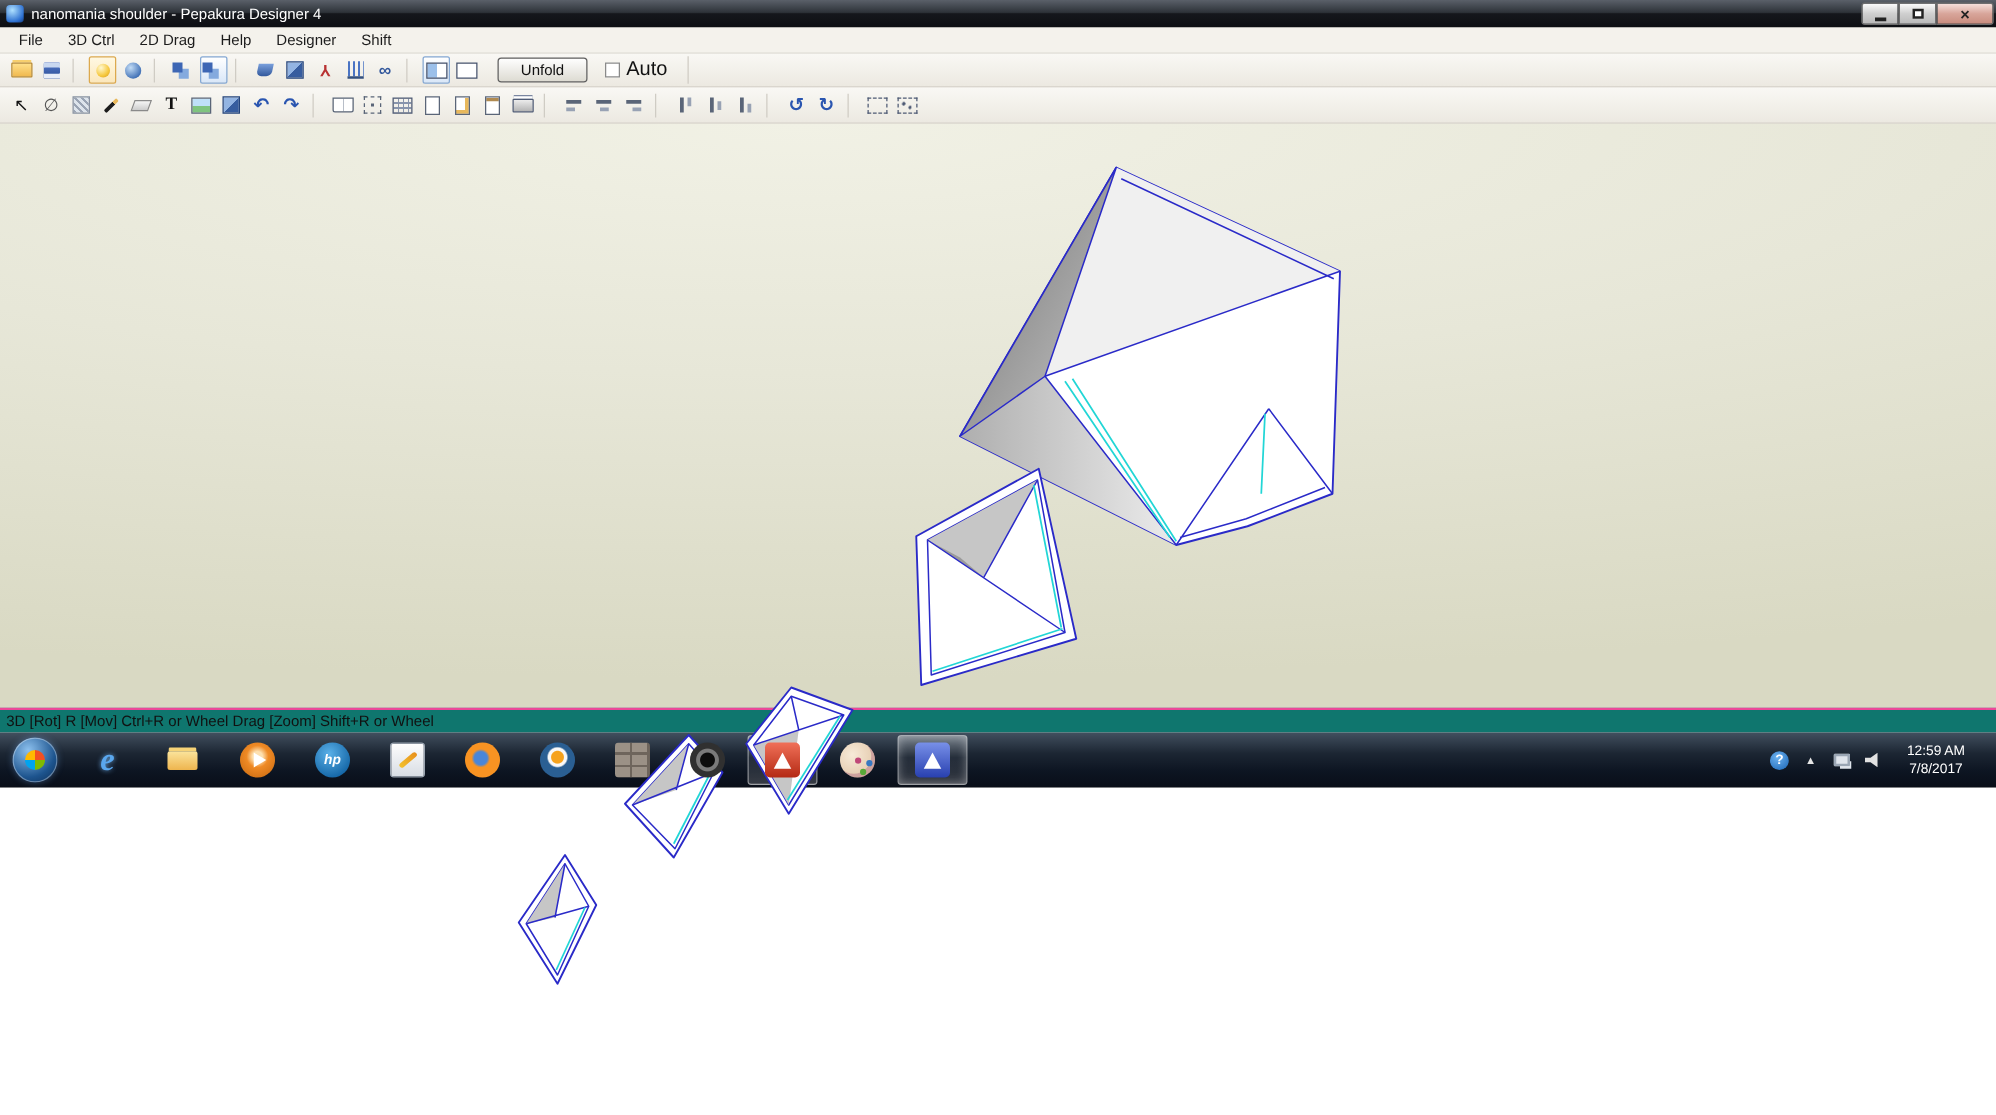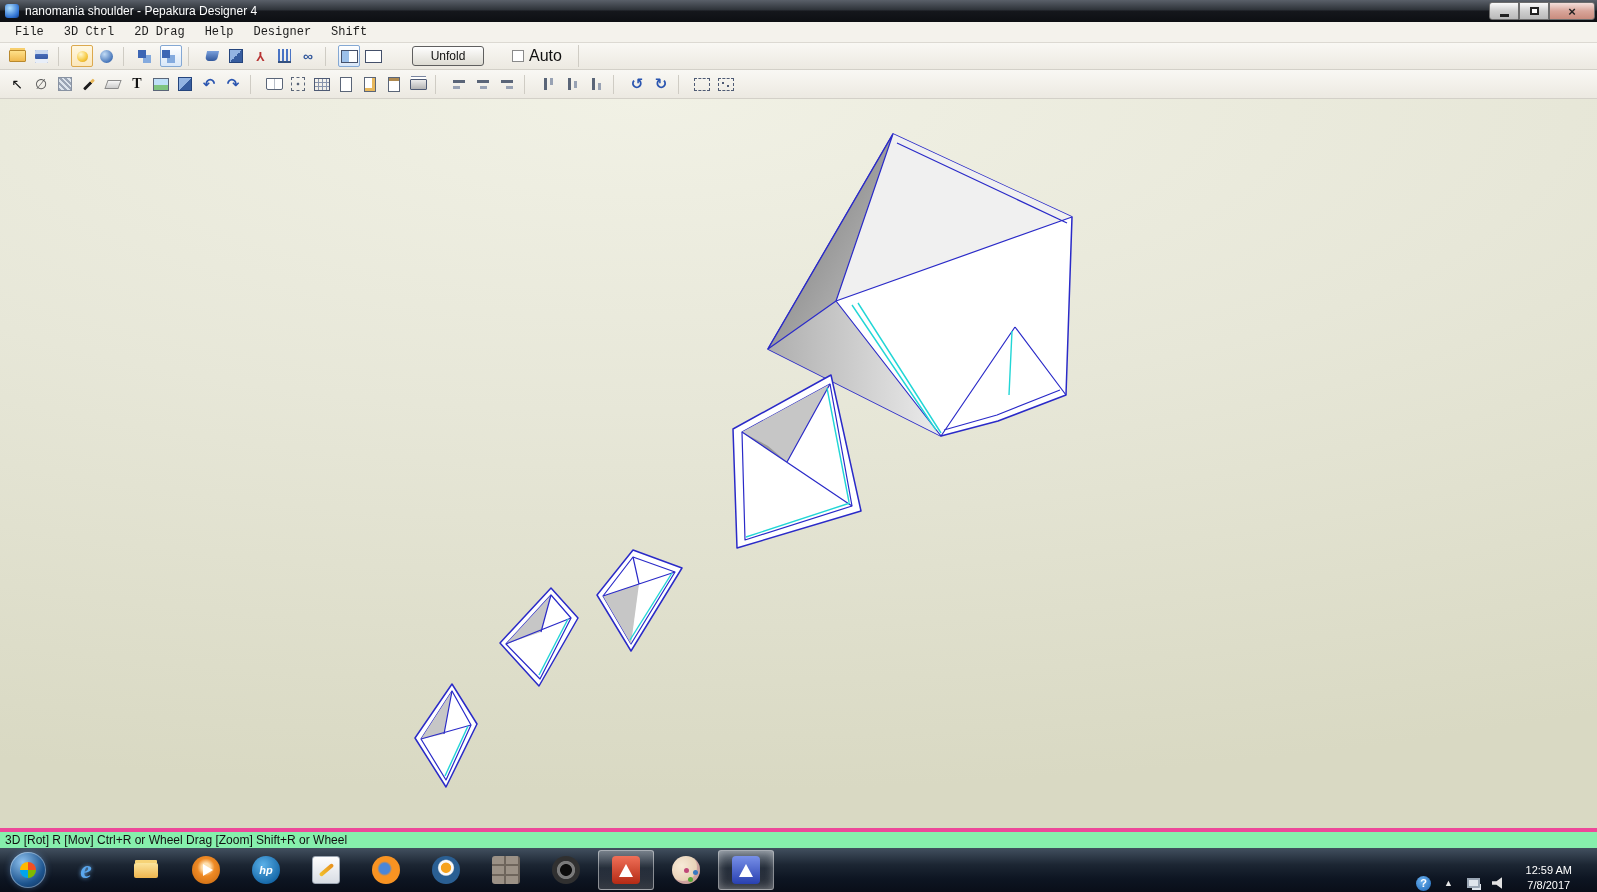--- a/index.html
+++ b/index.html
@@ -1,44 +1,44 @@
 <!DOCTYPE html>
 <html><head>
 <meta charset="utf-8">
 <style>
   * { box-sizing: border-box; margin: 0; padding: 0; }
   html,body { width:1597px; height:892px; overflow:hidden;
     font-family:"Liberation Sans","DejaVu Sans",sans-serif; }
-  .app { display:flex; flex-direction:column; width:1597px; height:892px; background:#ece9e2; }
+  .app { display:flex; flex-direction:column; width:1597px; height:630px; background:#ece9e2; }
 
   
   .titlebar { height:22px; flex:0 0 22px; display:flex; align-items:center; gap:6px;
     padding-left:5px; color:#fff; font-size:12px;
     background:linear-gradient(#5a6069,#2e3339 45%,#15171c 50%,#0d0f13); }
   .title-icon { width:14px; height:14px; border-radius:3px;
     background:radial-gradient(circle at 35% 30%, #aee0ff, #2c6fd0 70%, #153a78); }
   .win-controls { margin-left:auto; display:flex; margin-right:2px; }
   .win-btn { width:30px; height:18px; display:flex; align-items:center; justify-content:center;
     background:linear-gradient(#fbfbfb,#cfcfcf 50%,#b9b9b9); border:1px solid #6d6d6d; }
   .win-btn.first { border-radius:3px 0 0 3px; }
   .win-btn.close { width:46px; border-radius:0 3px 3px 0;
     background:linear-gradient(#f5e0dc,#d8a59a 50%,#c98c7e); }
   .glyph-min { width:9px; height:3px; background:#222; margin-top:8px; }
   .glyph-restore { width:9px; height:8px; border:2px solid #222; background:#fff; }
   .glyph-close { font-size:13px; font-weight:bold; color:#222; line-height:1; }
 
   
   .menubar { height:21px; flex:0 0 21px; display:flex; align-items:center; gap:2px;
-    background:#f4f2ec; border-bottom:1px solid #dcd9d2; font-size:12px; color:#1c1c1c; padding-left:6px;font-family:Liberation Mono, monospace; }
+    background:#f4f2ec; border-bottom:1px solid #dcd9d2; font-size:12px; color:#1c1c1c; padding-left:6px; }
   .menu-item { padding:2px 9px; cursor:default; }
 
   
   .toolbar { display:flex; align-items:center; padding-left:6px;
     background:linear-gradient(#f9f8f4,#ece9e1); border-bottom:1px solid #d3d0c8; }
-  .toolbar1 { height:27px; flex:0 0 27px;gap:14px; }
+  .toolbar1 { height:27px; flex:0 0 27px; }
   .toolbar2 { height:29px; flex:0 0 29px; }
   .tb-icons { display:flex; align-items:center; gap:2px; }
   .tbicon { width:22px; height:22px; display:inline-flex; align-items:center; justify-content:center;
     border:1px solid transparent; border-radius:2px; color:#2a4d8f; font-size:13px; }
   .tbicon::before { content:""; display:block; }
   .tbsep { width:8px; height:19px; border-left:1px solid #cfccc4; margin:0 3px 0 4px; }
 
   
   [data-name="light-toggle-icon"] { background:linear-gradient(#fff8e2,#fbe7bc); border-color:#dca94e; }
   [data-name="move-mode-icon"], [data-name="split-view-icon"] {
@@ -129,21 +129,21 @@
   .auto-wrap { display:flex; align-items:center; gap:5px; margin-left:14px; font-size:16px; color:#111;
     padding-right:16px; border-right:1px solid #cfccc4; height:22px; }
   .checkbox { width:12px; height:12px; background:#fff; border:1px solid #8a8a8a; }
 
   
   .viewport { flex:1 1 auto; position:relative;
     background:radial-gradient(130% 95% at 40% 0%, #f1f1e5 0%, #e7e7d8 45%, #d9d9c3 100%); }
   .viewport svg { position:absolute; inset:0; display:block; }
 
   
-  .statusbar { height:20px; flex:0 0 20px; background:#86efac; border-top:4px solid #ec4899;
+  .statusbar { height:20px; flex:0 0 20px; background:#0f766e; border-top:2px solid #ec4899;
     display:flex; align-items:center; font-size:12px; color:#111; padding-left:5px; }
 
   
   .taskbar { height:44px; flex:0 0 44px; display:flex; align-items:stretch; color:#fff;
     background:linear-gradient(#42505f,#1c2633 38%,#0d1522 70%,#090e18); }
   .start-button { width:56px; display:flex; align-items:center; justify-content:center; }
   .start-orb { width:36px; height:36px; border-radius:50%; position:relative;
     background:radial-gradient(circle at 35% 28%, #8cc0ee, #1d548e 62%, #0c2a50);
     box-shadow:inset 0 0 0 1px rgba(255,255,255,.35), 0 0 6px rgba(120,180,255,.35); }
   .start-orb::before { content:""; position:absolute; inset:10px; border-radius:50%;
@@ -190,21 +190,21 @@
     background:radial-gradient(circle at 35% 35%, #f7ead8, #ddbf9e);
     box-shadow:inset -3px -3px 0 rgba(160,80,120,.35); }
   [data-name="paint-icon"] .app-ico::before { content:""; width:5px; height:5px; border-radius:50%;
     background:#c04878; box-shadow:9px 2px 0 #3878c0, 4px 9px 0 #58a838; }
   [data-name="pepakura-designer-icon"] .app-ico { border-radius:4px;
     background:linear-gradient(#7890e8,#2840b0); }
   [data-name="pepakura-designer-icon"] .app-ico::before { content:""; width:0; height:0;
     border-left:7px solid transparent; border-right:7px solid transparent; border-bottom:13px solid #fff; }
 
   
-  .tray { margin-left:auto; display:flex; align-items:flex-end; gap:4px; padding-right:0; }
+  .tray { margin-left:auto; display:flex; align-items:center; gap:4px; padding-right:0; }
   .tray-icons { display:flex; align-items:center; gap:7px; padding-right:6px; }
   .tray-ico { width:18px; height:18px; display:flex; align-items:center; justify-content:center; }
   [data-name="help-icon"]::before { content:"?"; width:15px; height:15px; border-radius:50%;
     background:radial-gradient(circle at 40% 32%, #6cb2f0, #1a64b4); color:#fff; font-weight:bold;
     font-size:11px; display:flex; align-items:center; justify-content:center; }
   [data-name="tray-up-arrow-icon"]::before { content:"▲"; color:#e6e6e6; font-size:9px; }
   [data-name="network-icon"]::before { content:""; width:13px; height:10px; border-radius:1px;
     background:#dfe5ec; box-shadow:inset 0 0 0 2px #9aa6b4, 3px 4px 0 -2px #dfe5ec; }
   [data-name="volume-icon"]::before { content:""; width:14px; height:12px; background:#e2e2e2;
     clip-path:polygon(0 35%,35% 35%,75% 2%,75% 98%,35% 65%,0 65%); }

